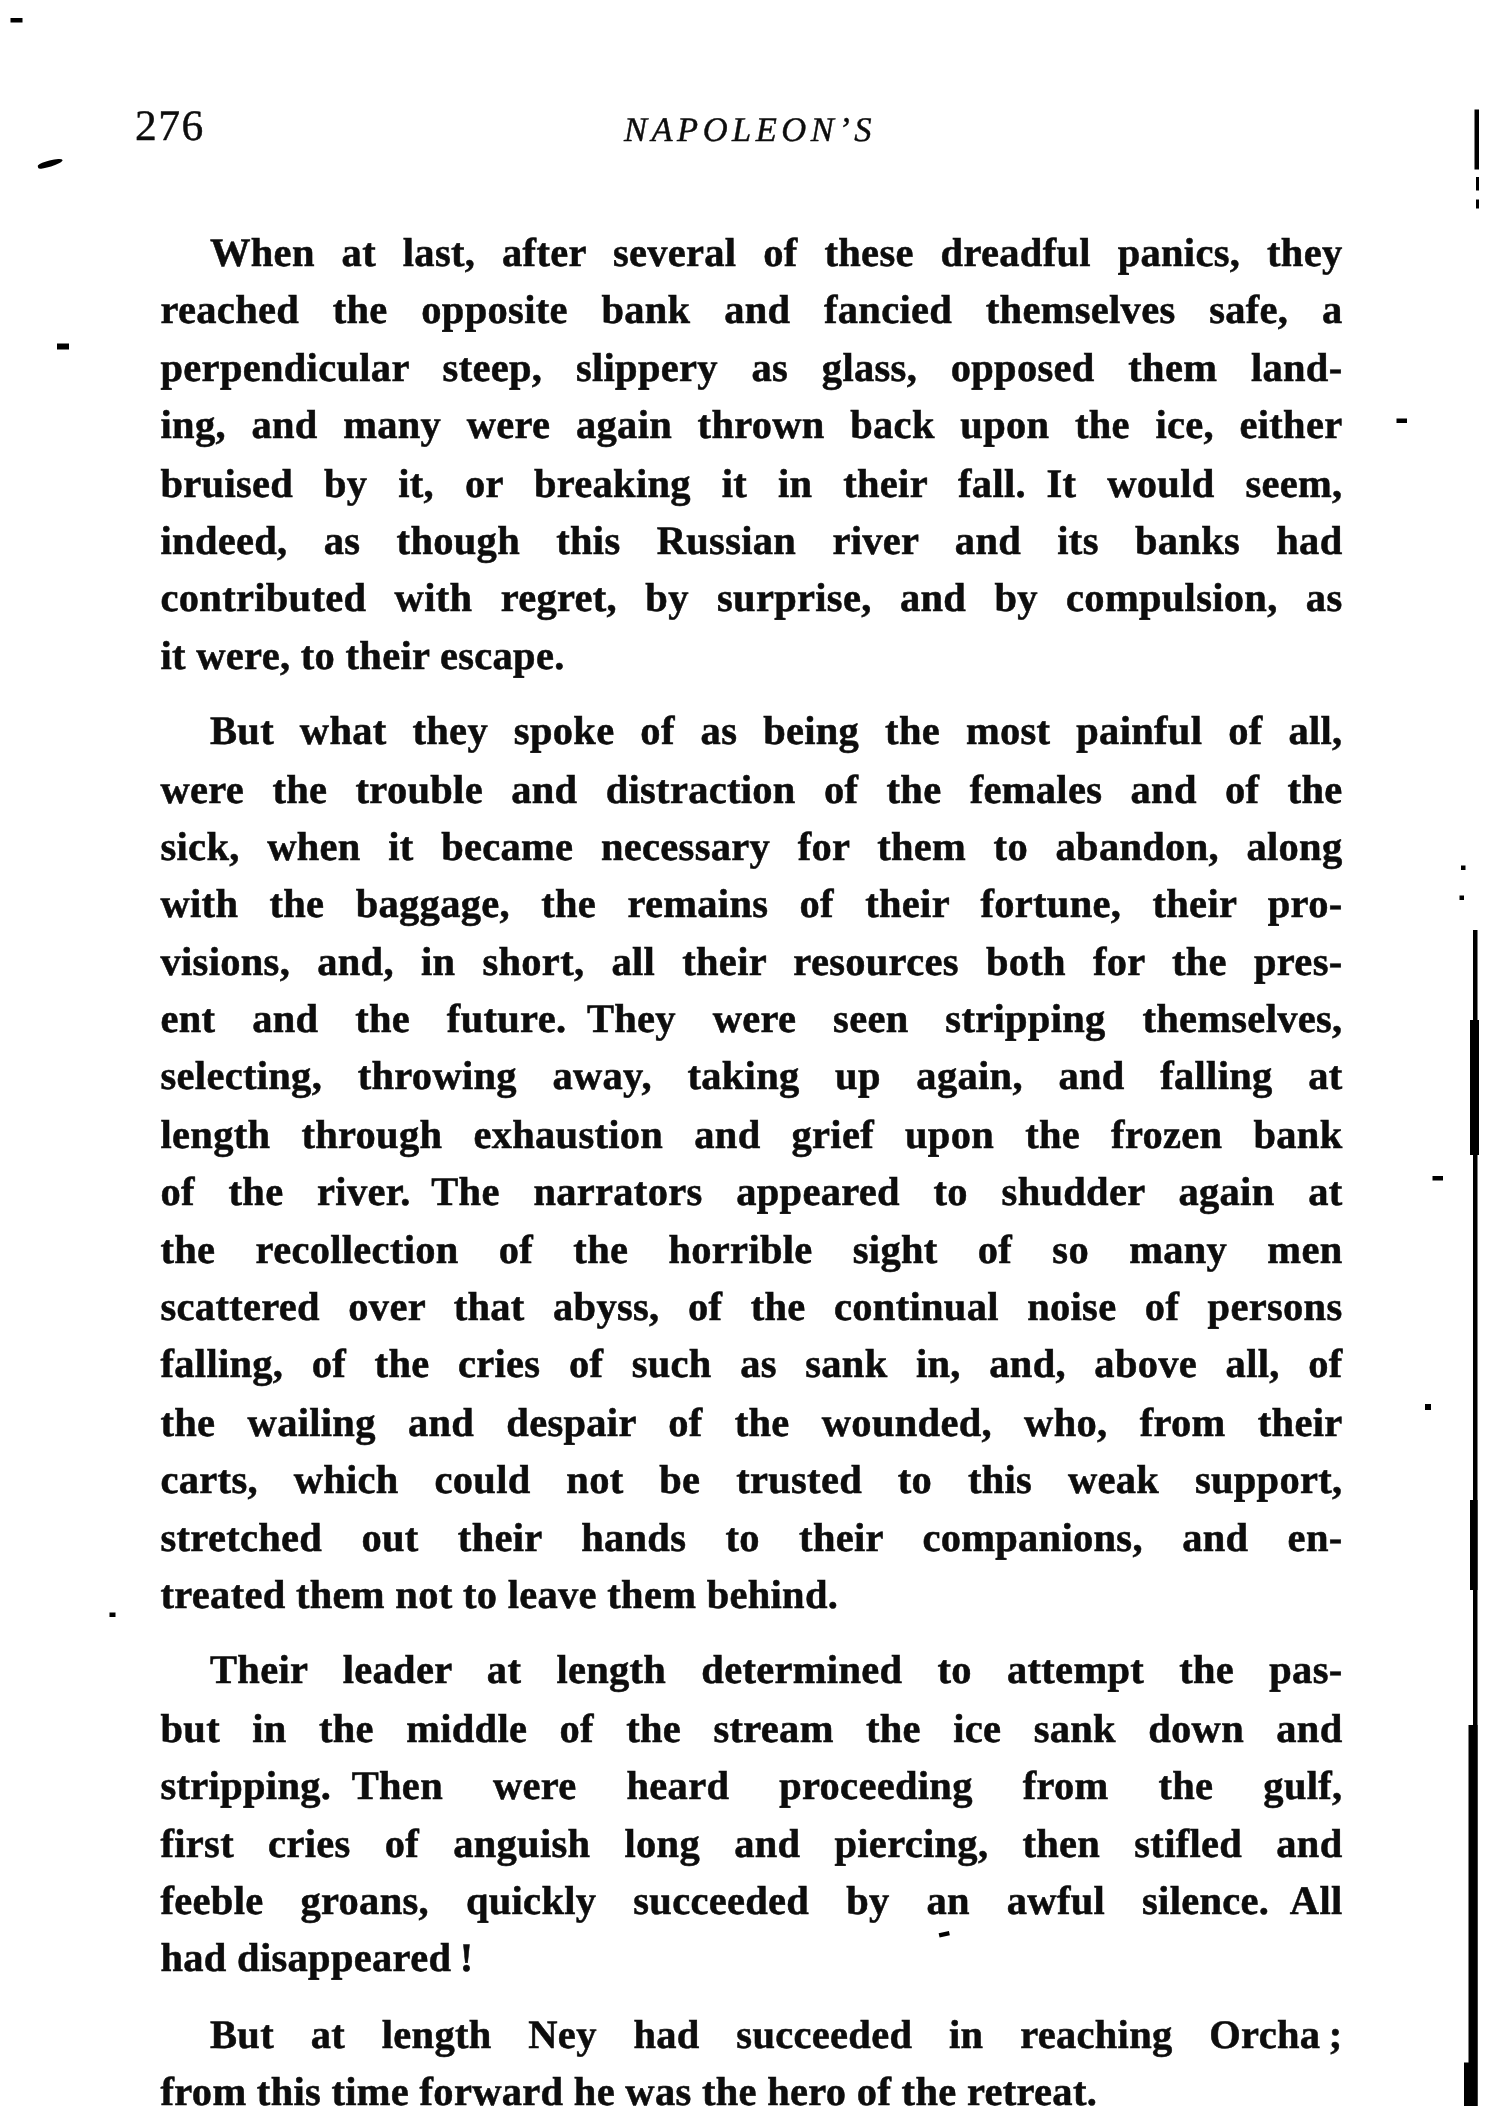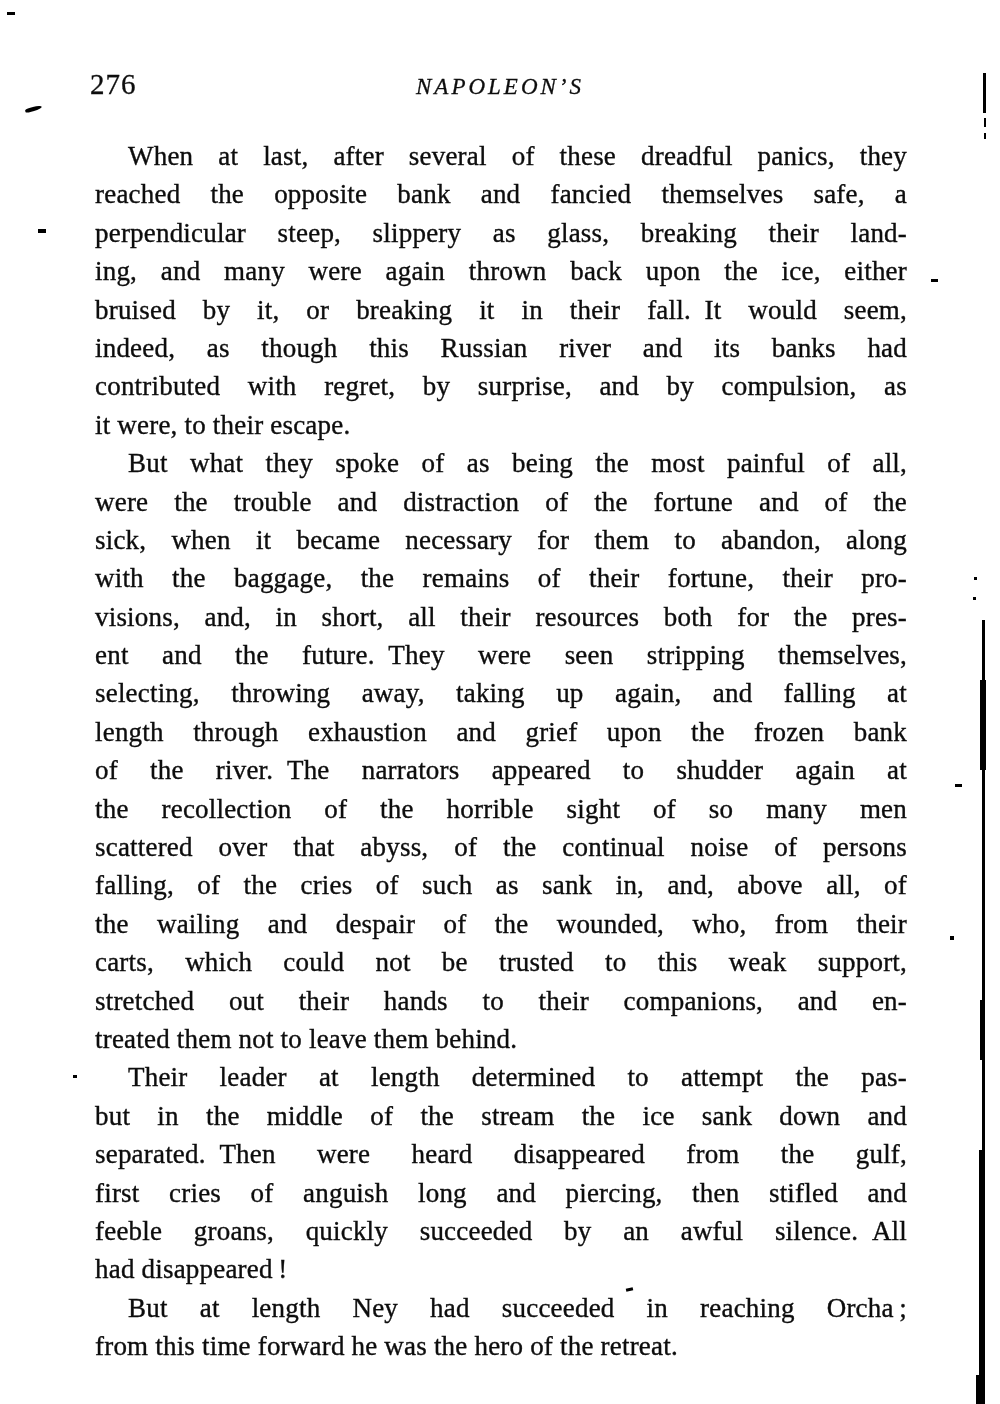--- a/index.html
+++ b/index.html
@@ -23,21 +23,21 @@
     position: absolute; left: 0; top: 74px; width: 1000px;
     text-align: center;
     font-style: italic; font-size: 23px; letter-spacing: 3px;
     -webkit-text-stroke: 0.3px currentColor;
   }
 
   
   .text-block {
     position: absolute; left: 95px; top: 137px; width: 812px;
   }
-  .paragraph { margin: 0; }
+  .paragraph { margin: 12px; font-weight: bold; }
   .line {
     height: 38.4px; line-height: 38.4px;
     font-size: 27px;
     letter-spacing: 0.2px;
     text-align: justify;
     text-align-last: justify;
     -webkit-text-stroke: 0.35px currentColor;
     white-space: normal;
   }
   .line.first { text-indent: 33px; }
@@ -53,49 +53,49 @@
 <div class="page">
 
   <div class="page-number">276</div>
 
   <div class="running-header">NAPOLEON’S</div>
 
   <div class="text-block">
       <div class="paragraph">
         <div class="line first">When at last, after several of these dreadful panics, they</div>
         <div class="line">reached the opposite bank and fancied themselves safe, a</div>
-        <div class="line">perpendicular steep, slippery as glass, breaking their land-</div>
+        <div class="line">perpendicular steep, slippery as glass, opposed them land-</div>
         <div class="line">ing, and many were again thrown back upon the ice, either</div>
         <div class="line">bruised by it, or breaking it in their fall. It would seem,</div>
         <div class="line">indeed, as though this Russian river and its banks had</div>
         <div class="line">contributed with regret, by surprise, and by compulsion, as</div>
         <div class="line last">it were, to their escape.</div>
       </div>
       <div class="paragraph">
         <div class="line first">But what they spoke of as being the most painful of all,</div>
-        <div class="line">were the trouble and distraction of the fortune and of the</div>
+        <div class="line">were the trouble and distraction of the females and of the</div>
         <div class="line">sick, when it became necessary for them to abandon, along</div>
         <div class="line">with the baggage, the remains of their fortune, their pro-</div>
         <div class="line">visions, and, in short, all their resources both for the pres-</div>
         <div class="line">ent and the future. They were seen stripping themselves,</div>
         <div class="line">selecting, throwing away, taking up again, and falling at</div>
         <div class="line">length through exhaustion and grief upon the frozen bank</div>
         <div class="line">of the river. The narrators appeared to shudder again at</div>
         <div class="line">the recollection of the horrible sight of so many men</div>
         <div class="line">scattered over that abyss, of the continual noise of persons</div>
         <div class="line">falling, of the cries of such as sank in, and, above all, of</div>
         <div class="line">the wailing and despair of the wounded, who, from their</div>
         <div class="line">carts, which could not be trusted to this weak support,</div>
         <div class="line">stretched out their hands to their companions, and en-</div>
         <div class="line last">treated them not to leave them behind.</div>
       </div>
       <div class="paragraph">
         <div class="line first">Their leader at length determined to attempt the pas-</div>
         <div class="line">but in the middle of the stream the ice sank down and</div>
-        <div class="line">separated. Then were heard disappeared from the gulf,</div>
+        <div class="line">stripping. Then were heard proceeding from the gulf,</div>
         <div class="line">first cries of anguish long and piercing, then stifled and</div>
         <div class="line">feeble groans, quickly succeeded by an awful silence. All</div>
         <div class="line last">had disappeared !</div>
       </div>
       <div class="paragraph">
         <div class="line first">But at length Ney had succeeded in reaching Orcha ;</div>
         <div class="line last">from this time forward he was the hero of the retreat.</div>
       </div>
     </div>
 

